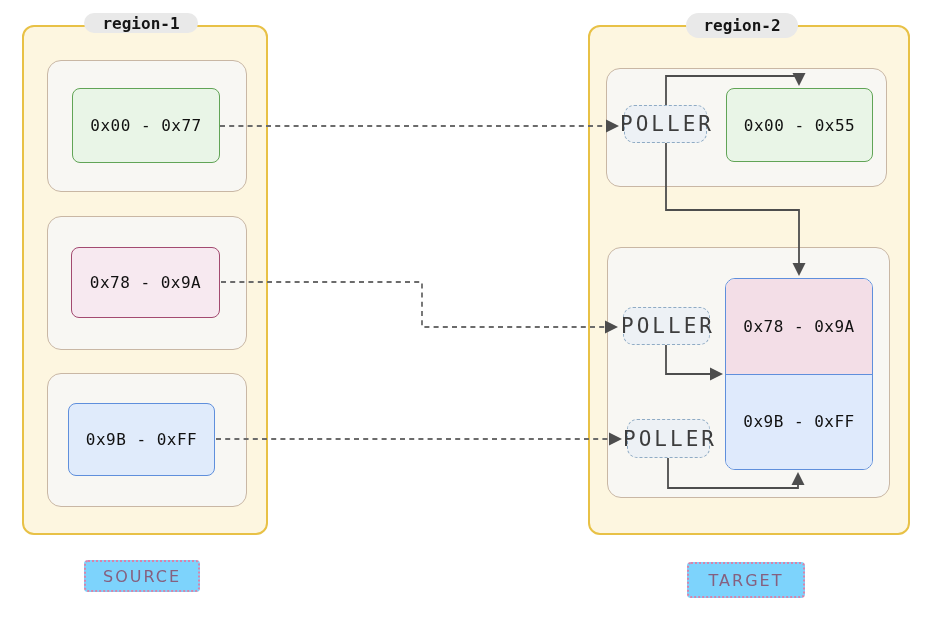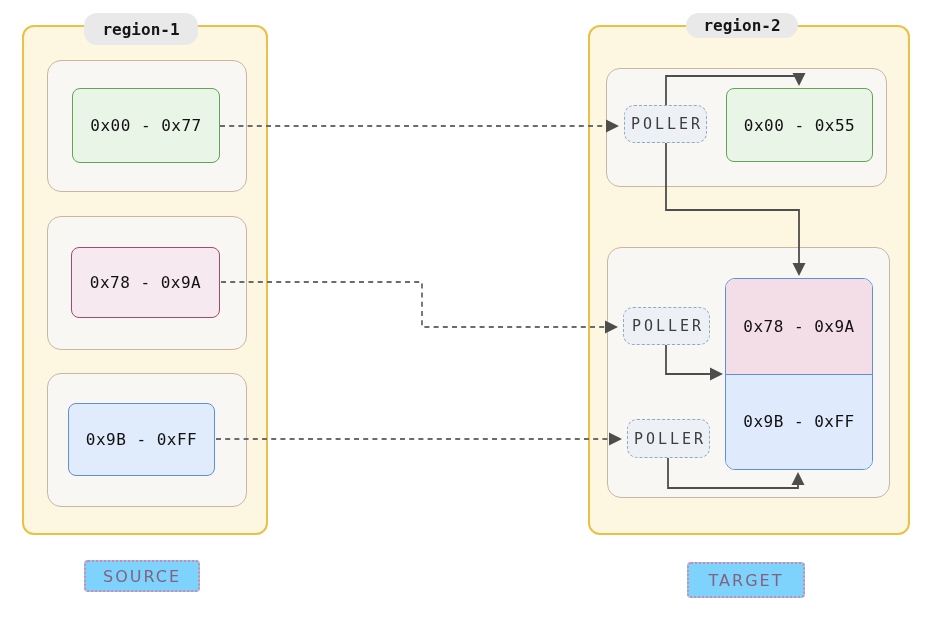--- a/index.html
+++ b/index.html
@@ -4,21 +4,21 @@
 <style>
   html,body{margin:0;padding:0;background:#ffffff;}
   *{box-sizing:border-box;}
   .canvas{position:relative;width:929px;height:623px;background:#ffffff;overflow:hidden;
           font-family:"DejaVu Sans Mono","Liberation Mono",monospace;}
   .region{position:absolute;background:#fdf6e0;border:2px solid #e8c146;border-radius:12px;}
   .r1{left:22px;top:25px;width:246px;height:510px;}
   .r2{left:588px;top:25px;width:322px;height:510px;}
   .region-pill{position:absolute;background:#e9e9e9;border-radius:13px;display:flex;align-items:center;
           justify-content:center;font-weight:bold;font-size:16px;color:#161616;}
-  .pill1{left:84px;top:13px;width:114px;height:32px;}
+  .pill1{left:84px;top:13px;width:114px;height:20px;}
   .pill2{left:686px;top:13px;width:112px;height:25px;}
   .group{position:absolute;background:#f8f7f3;border:1px solid #c9b7a4;border-radius:14px;}
   .g1a{left:47px;top:60px;width:200px;height:132px;}
   .g1b{left:47px;top:216px;width:200px;height:134px;}
   .g1c{left:47px;top:373px;width:200px;height:134px;}
   .g2a{left:606px;top:68px;width:281px;height:119px;}
   .g2b{left:607px;top:247px;width:283px;height:251px;}
   .block{position:absolute;border-radius:8px;display:flex;align-items:center;justify-content:center;
           font-size:16px;letter-spacing:.5px;color:#111;}
   .green{background:#e9f5e7;border:1.5px solid #61a456;}
@@ -28,21 +28,21 @@
   .b2{left:71px;top:247px;width:149px;height:71px;}
   .b3{left:68px;top:403px;width:147px;height:73px;}
   .b4{left:726px;top:88px;width:147px;height:74px;}
   .stack{position:absolute;left:725px;top:278px;width:148px;height:192px;border:1.5px solid #5f8fdc;
           border-radius:10px;overflow:hidden;background:#fff;display:flex;flex-direction:column;}
   .seg{flex:1;display:flex;align-items:center;justify-content:center;font-size:16px;letter-spacing:.5px;color:#111;}
   .seg-green{background:#eaf6e9;border-bottom:1.5px solid #5f8fdc;}
   .seg-pink{background:#f3dee7;border-bottom:1.5px solid #5f8fdc;}
   .seg-blue{background:#dfeafc;}
   .poller{position:absolute;background:#edf1f5;border:1.5px dashed #8fabc4;border-radius:10px;
-          display:flex;align-items:center;justify-content:center;font-size:15px;letter-spacing:3px;
+          display:flex;align-items:center;justify-content:center;font-size:21px;letter-spacing:3px;
           padding-left:3px;color:#3d3d3d;}
   .p1{left:624px;top:105px;width:83px;height:38px;}
   .p2{left:623px;top:307px;width:87px;height:38px;}
   .p3{left:627px;top:419px;width:83px;height:39px;}
   .badge{position:absolute;background:#7dd3fc;border:2px dotted #d884ab;border-radius:4px;
           display:flex;align-items:center;justify-content:center;
           font-family:"DejaVu Sans","Liberation Sans",sans-serif;font-size:16px;
           letter-spacing:2px;color:#86607f;}
   .src{left:84px;top:560px;width:116px;height:32px;}
   .tgt{left:687px;top:562px;width:118px;height:36px;}

